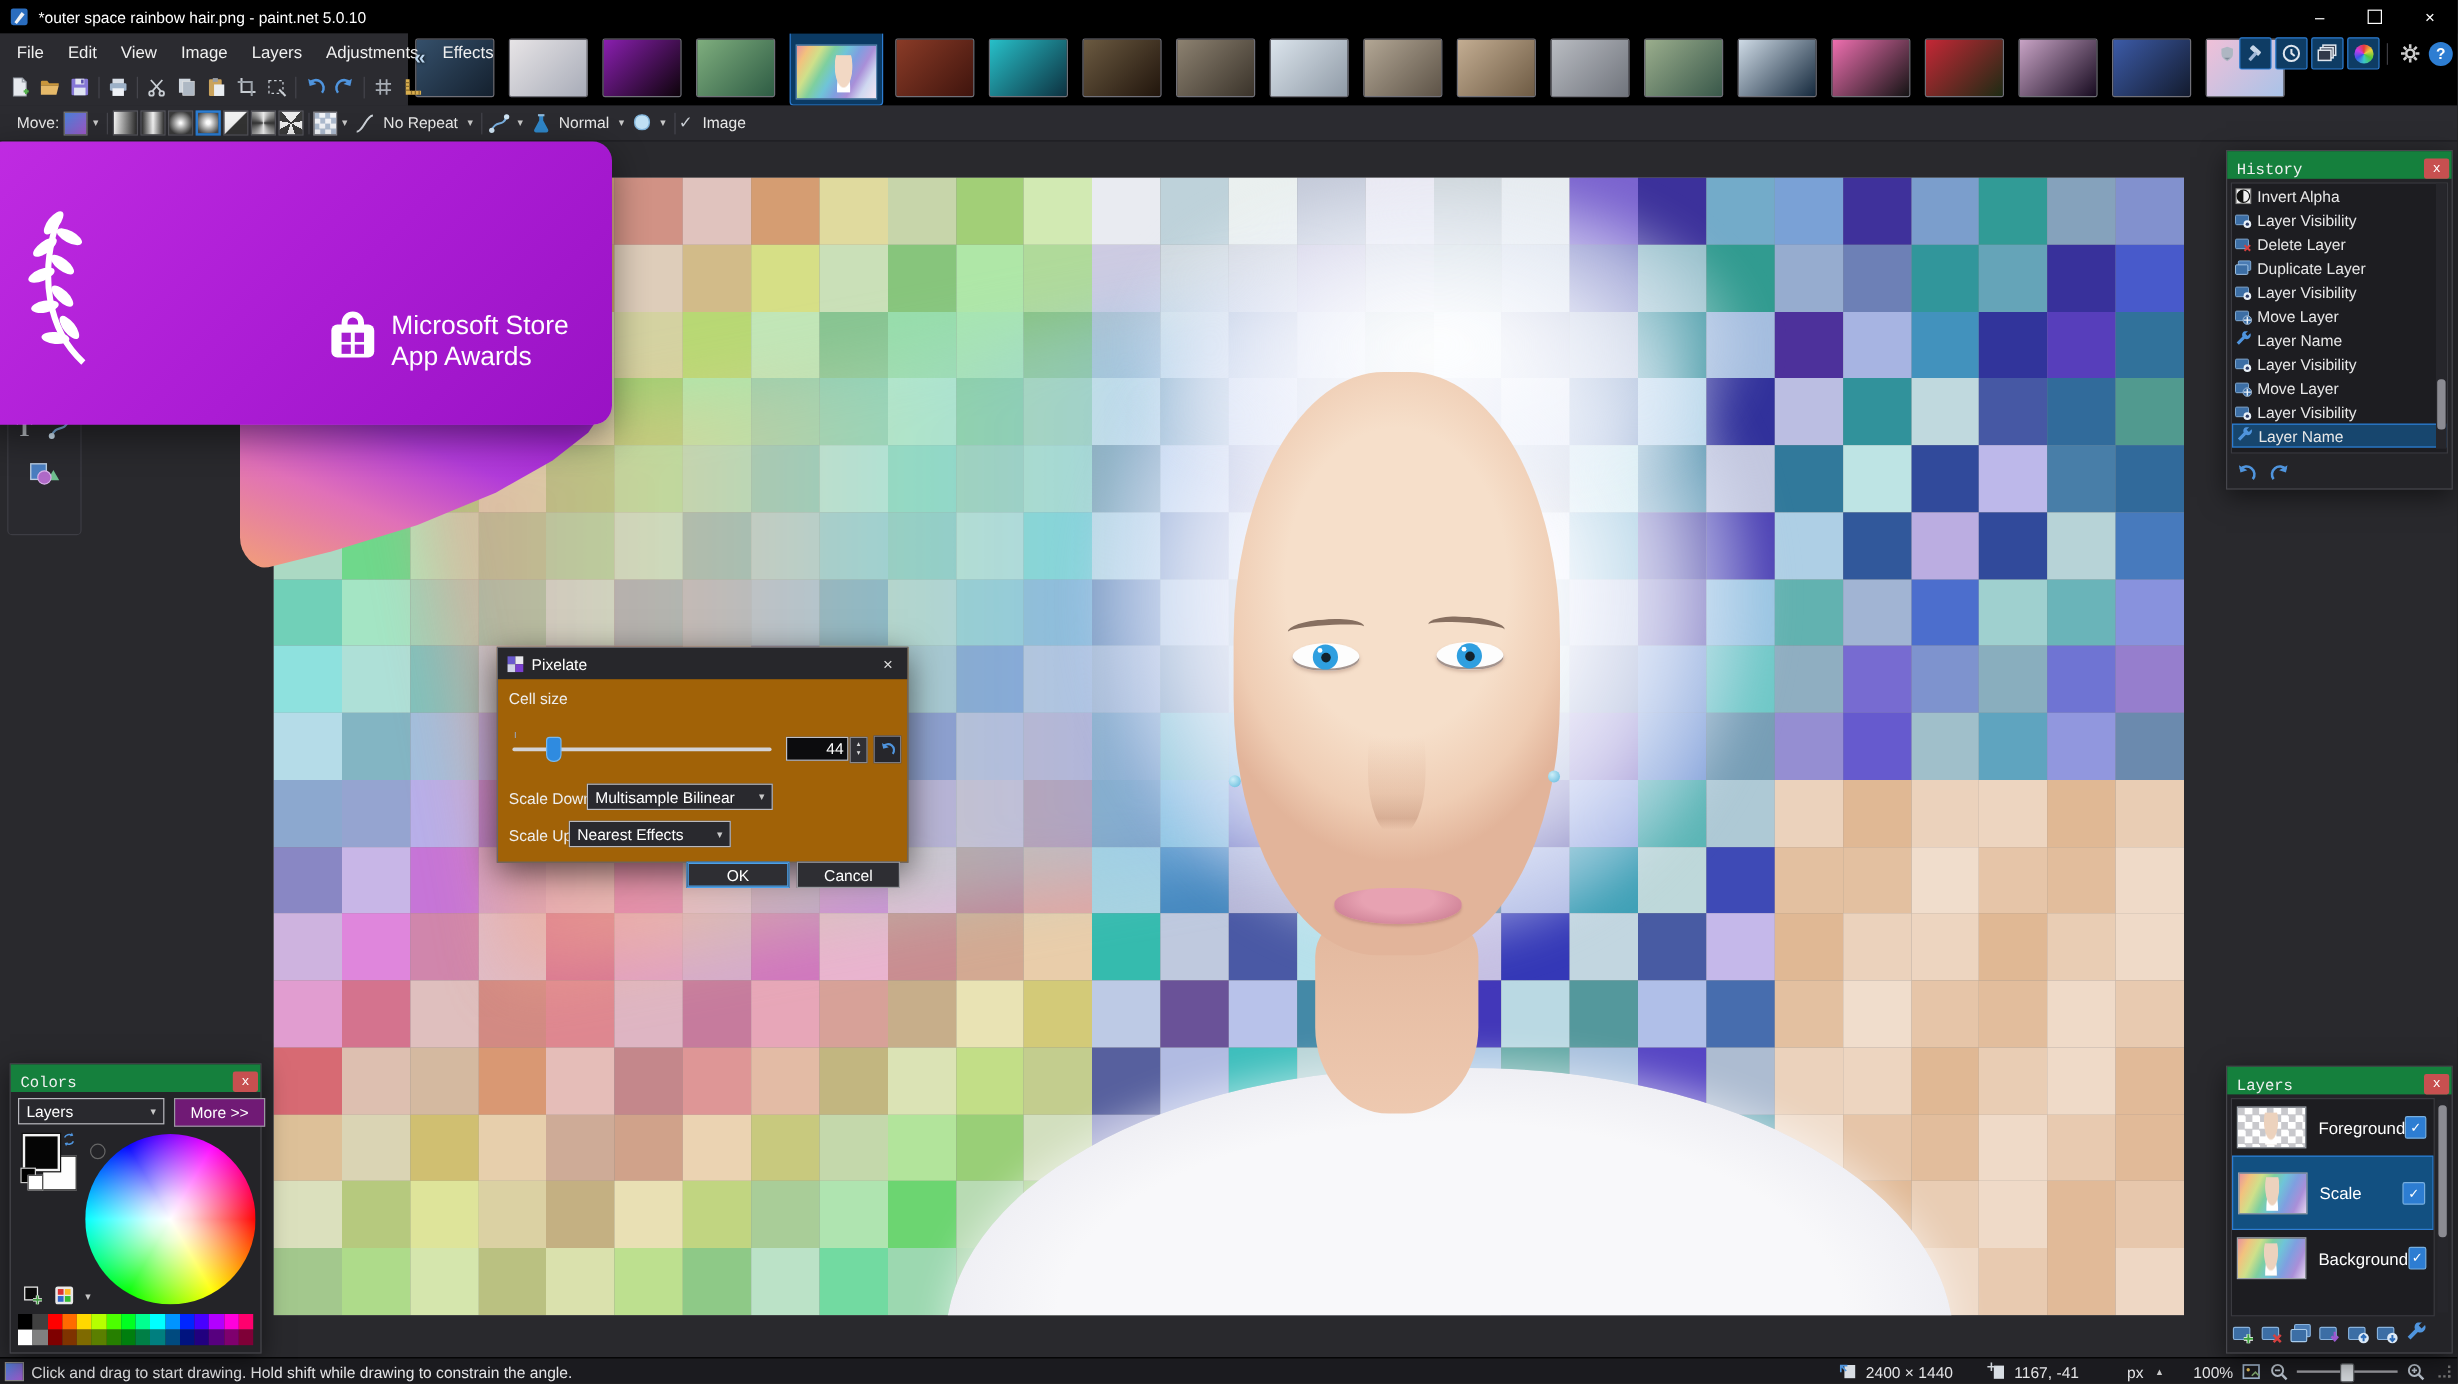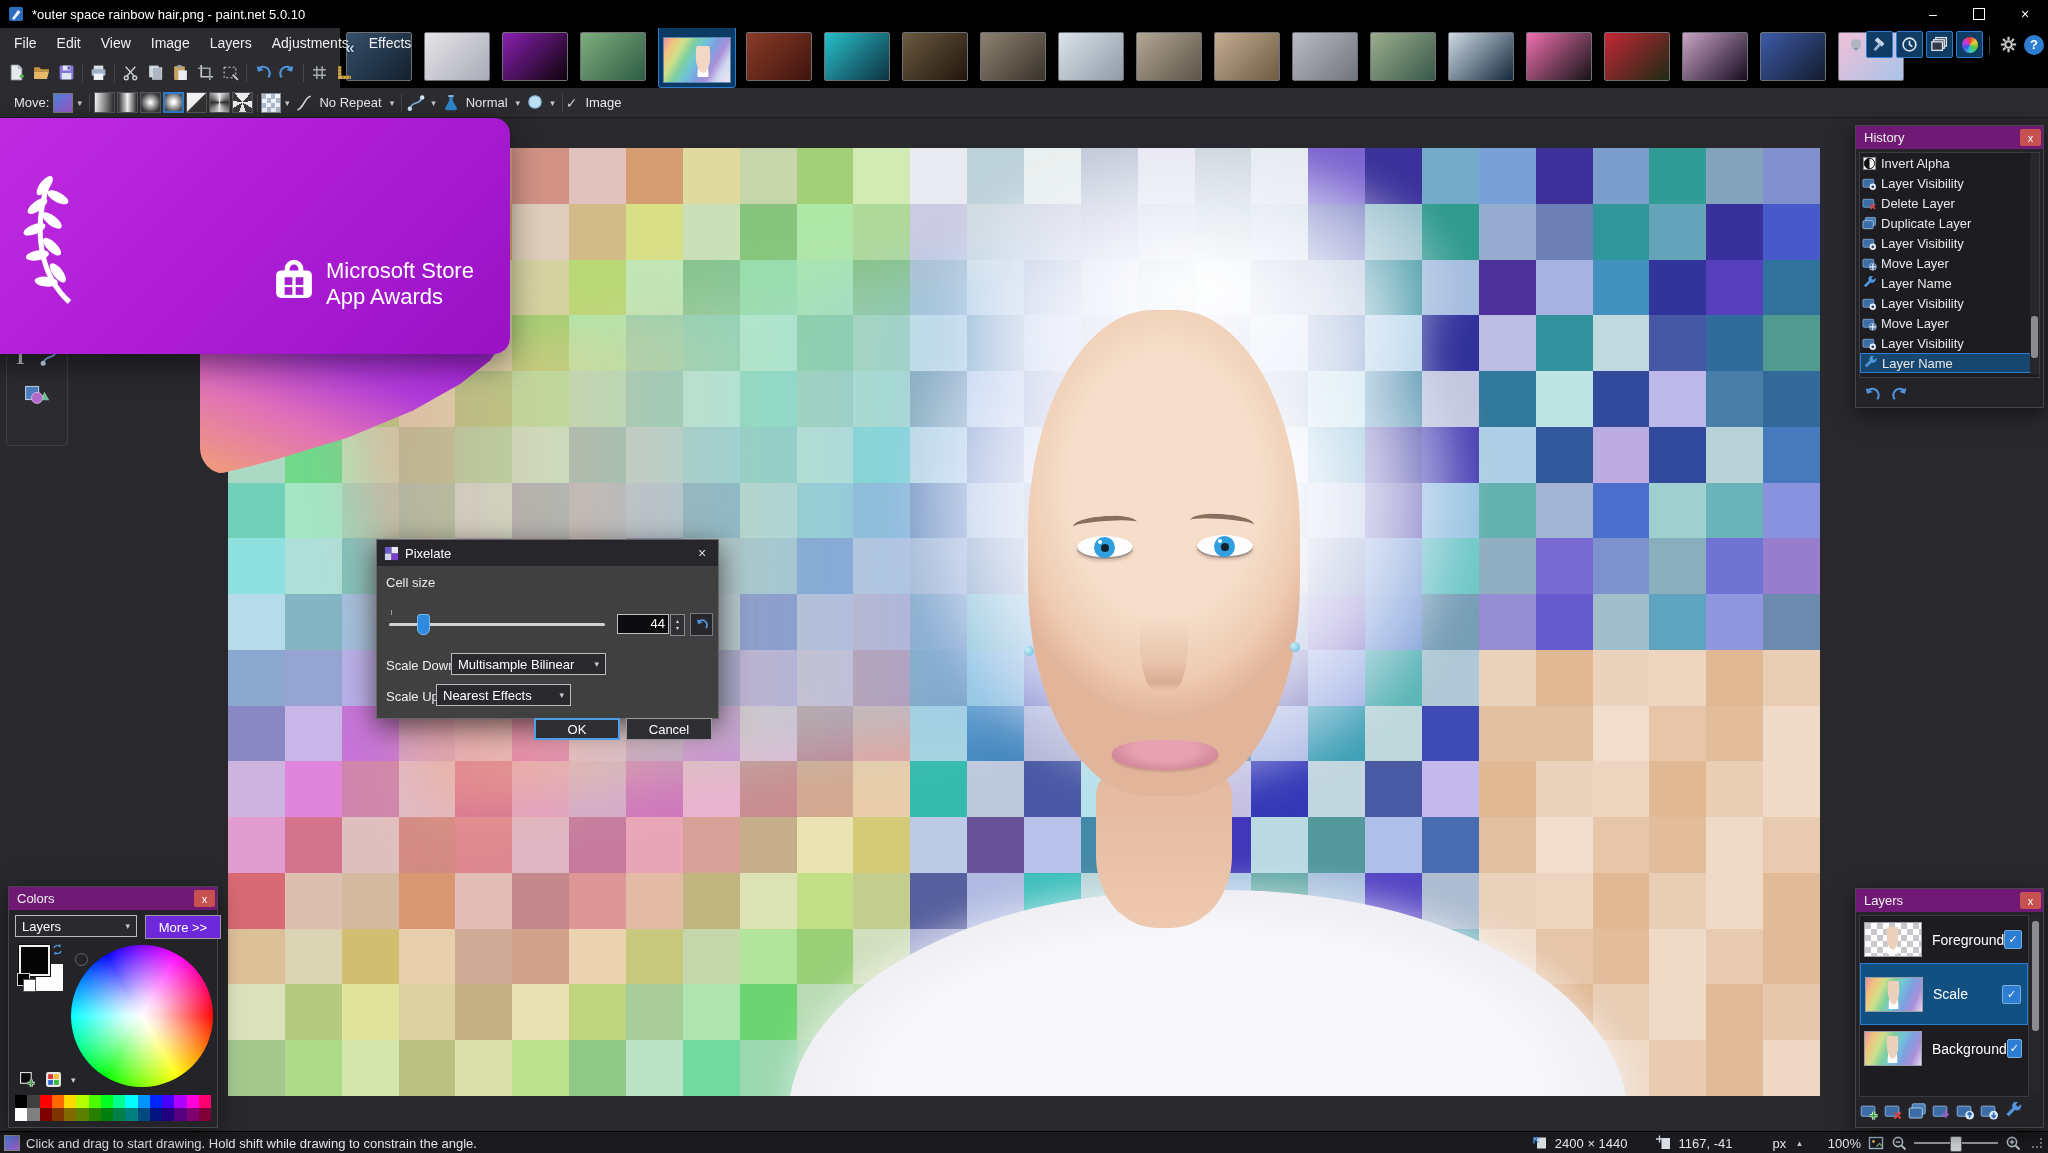--- a/index.html
+++ b/index.html
@@ -122,21 +122,21 @@
   #banner-org{position:absolute;left:340px;top:140px;font-size:22px;line-height:26px;color:#fff;}
 
   
   #toolsmini{left:6px;top:300px;width:60px;height:144px;background:#2a2a2f;border:1px solid #3d3d44;border-radius:4px;z-index:10;}
   .tmrow{display:flex;justify-content:space-around;align-items:center;height:32px;margin-top:4px;}
   .tmico{width:20px;height:20px;}
   #tm-ball{width:18px;height:18px;border-radius:50%;background:radial-gradient(circle at 35% 30%,#bfe2f8,#3f7fc0);}
   #tm-T{font-family:"Liberation Serif","DejaVu Serif",serif;font-size:20px;font-weight:bold;color:#b9bec4;}
 
   
-  #dialog{left:376px;top:539px;width:341px;height:178px;background:#404040;border:1px solid #66666c;
+  #dialog{left:414px;top:539px;width:341px;height:178px;background:#a16207;border:1px solid #66666c;
     box-shadow:0 8px 26px rgba(0,0,0,.6);z-index:40;}
   #dlg-title{height:26px;display:flex;align-items:center;background:#27272b;}
   #dlg-title .ico{width:15px;height:15px;margin:0 6px 0 7px;}
   #dlg-title span.t{font-size:13px;color:#fff;}
   #dlg-close{position:absolute;right:8px;top:5px;width:16px;height:16px;color:#ddd;font-size:14px;
     display:flex;align-items:center;justify-content:center;}
   #dlg-body{position:absolute;left:0;top:26px;right:0;bottom:0;}
   .dlg-lbl{font-size:13px;color:#eee;}
   #cell-lbl{position:absolute;left:9px;top:9px;}
   #slider{position:absolute;left:12px;top:57px;width:216px;height:3px;background:#d2d2d6;border-radius:2px;}
@@ -157,22 +157,22 @@
   .dselect{height:20px;background:#29292e;border:1px solid #b9b9bf;color:#fff;font-size:13px;
     display:flex;align-items:center;padding:0 6px;justify-content:space-between;}
   .dselect .dd-arrow{margin:0;}
   .dbtn{position:absolute;top:152px;width:84px;height:20px;background:#2e2e33;border:1px solid #9a9aa0;
     color:#fff;font-size:13px;display:flex;align-items:center;justify-content:center;}
   #ok-btn{left:157px;border:1px solid #4ba0e8;box-shadow:0 0 0 1px #4ba0e8 inset;}
   #cancel-btn{left:249px;}
 
   
   .panel{background:#242428;border:1px solid #46464c;box-shadow:0 6px 20px rgba(0,0,0,.5);z-index:20;}
-  .ptitle{height:23px;background:#701a75;display:flex;align-items:center;justify-content:space-between;
-    padding:0 2px 0 8px;font-size:13px;color:#f0f0f0;}
+  .ptitle{height:23px;background:#15803d;display:flex;align-items:flex-end;justify-content:space-between;
+    padding:0 2px 0 8px;font-size:13px;color:#f0f0f0;font-family:Liberation Mono, monospace;}
   .pclose{width:21px;height:17px;background:#c75050;color:#fff;font-size:11px;border-radius:2px;
     display:flex;align-items:center;justify-content:center;}
 
   
   #history{left:1855px;top:125px;width:187px;height:281px;}
   #hist-list{position:absolute;left:3px;top:26px;right:3px;height:224px;background:#1d1d21;border:1px solid #3a3a40;overflow:hidden;}
   .hrow{height:20px;display:flex;align-items:center;padding-left:2px;font-size:13px;color:#e8e8e8;box-sizing:border-box;}
   .hrow .ico{width:15px;height:15px;margin-right:4px;flex:none;}
   .hrow.sel{background:#17466e;border:1px solid #2d7dd2;}
   #hist-scroll{position:absolute;right:4px;top:27px;width:9px;height:221px;background:#26262b;}
@@ -195,21 +195,21 @@
     font-size:11px;display:flex;align-items:center;justify-content:center;margin-right:2px;}
   #layer-scroll{position:absolute;right:3px;top:27px;width:9px;height:178px;background:#26262b;}
   #layer-thumbbar{position:absolute;right:4px;top:32px;width:7px;height:110px;background:#8b8b92;border-radius:3px;}
   #layer-btns{position:absolute;left:4px;bottom:3px;display:flex;gap:5px;}
   #layer-btns .ico{width:19px;height:19px;}
 
   
   #colors-panel{left:8px;top:886px;width:208px;height:240px;}
   #colors-row1{position:absolute;left:6px;top:28px;display:flex;gap:8px;}
   #color-mode{width:108px;}
-  #more-btn{width:74px;height:22px;background:#6d28d9;border:1px solid #9a9aa0;color:#fff;font-size:13px;
+  #more-btn{width:74px;height:22px;background:#701a75;border:1px solid #9a9aa0;color:#fff;font-size:13px;
     display:flex;align-items:center;justify-content:center;}
   #swatch-primary{position:absolute;left:10px;top:58px;width:27px;height:27px;background:#050505;border:2px solid #f2f2f2;box-shadow:0 0 0 1px #111;}
   #swatch-secondary{position:absolute;left:26px;top:76px;width:27px;height:27px;background:#fdfdfd;border:1px solid #222;}
   #swap-ico{position:absolute;left:42px;top:56px;width:13px;height:13px;}
   #mini-pair{position:absolute;left:8px;top:86px;width:18px;height:18px;}
   #mini-pair .b{position:absolute;left:0;top:0;width:11px;height:11px;background:#000;border:1px solid #ccc;}
   #mini-pair .w{position:absolute;left:6px;top:6px;width:11px;height:11px;background:#fff;border:1px solid #555;}
   #wheel{position:absolute;left:62px;top:58px;width:142px;height:142px;border-radius:50%;
     background:radial-gradient(circle,#fff 0%,rgba(255,255,255,.82) 18%,rgba(255,255,255,0) 72%),
     conic-gradient(from 90deg,#f00,#ff0,#0f0,#0ff,#00f,#f0f,#f00);}

